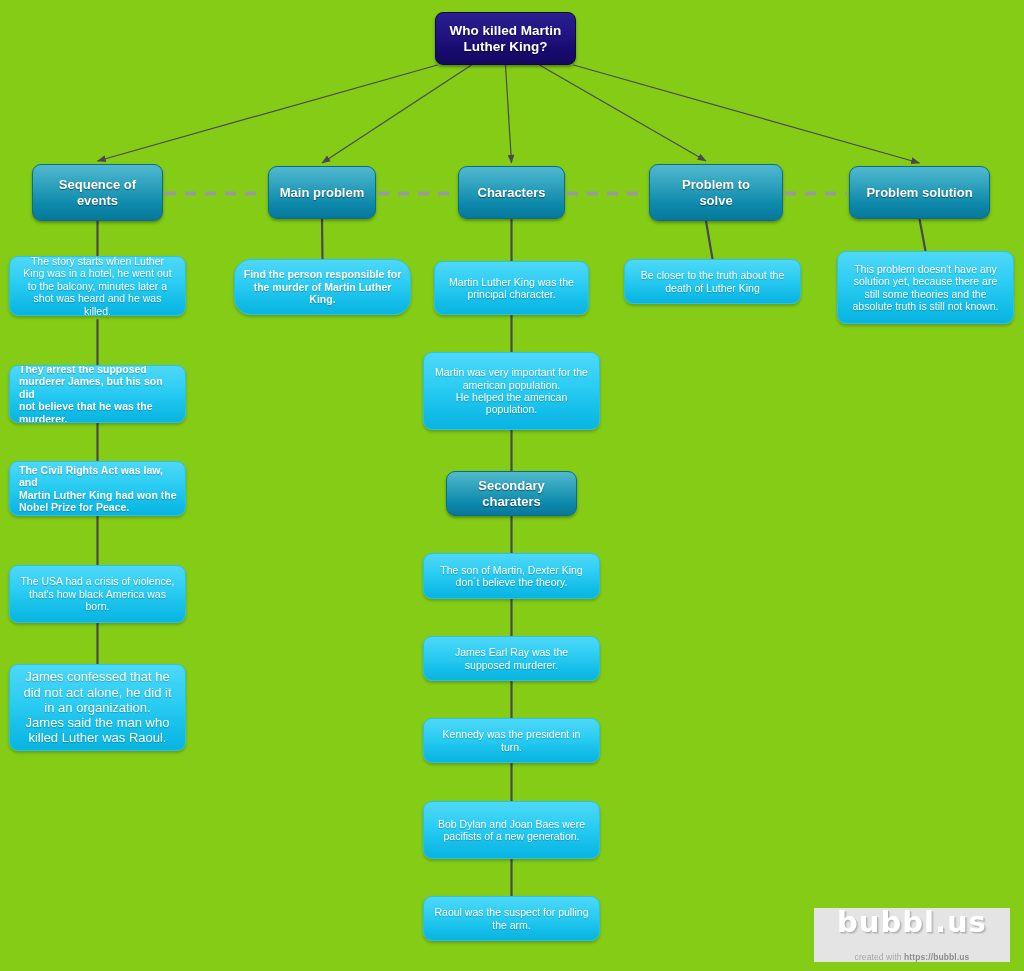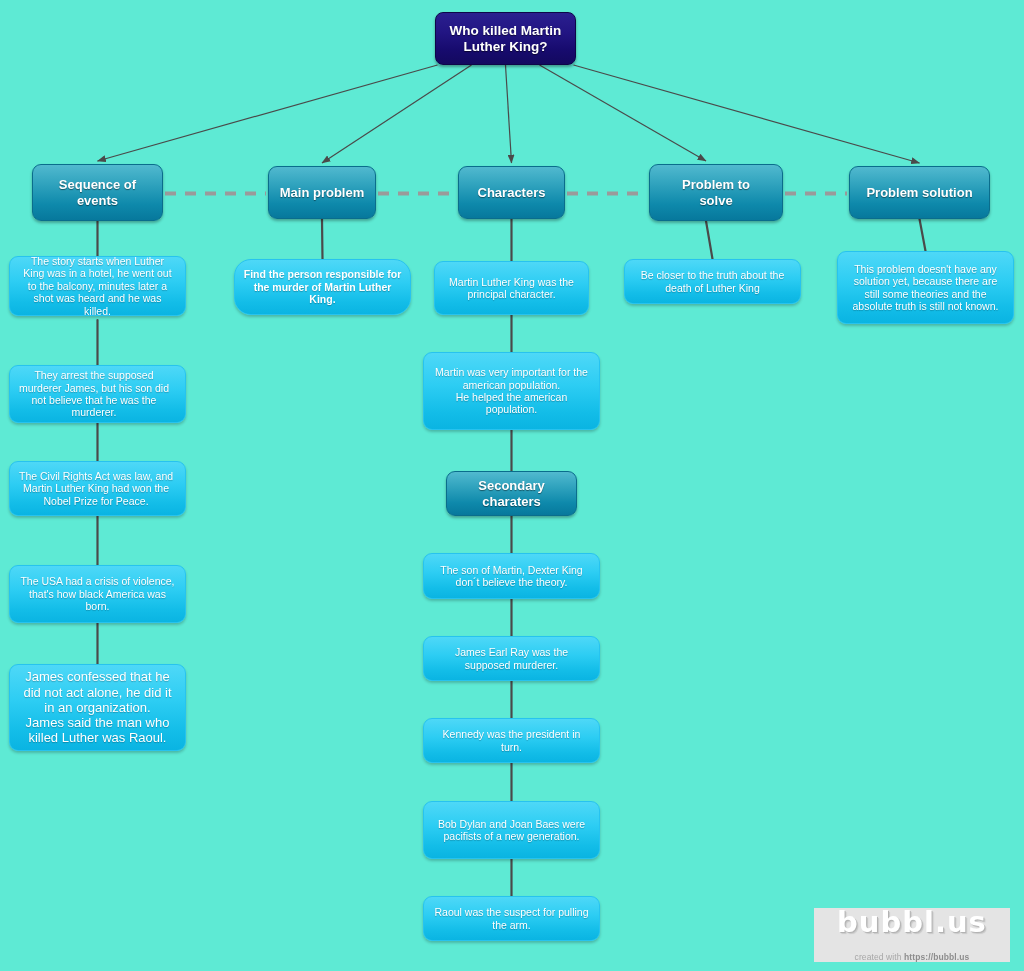--- a/index.html
+++ b/index.html
@@ -9,21 +9,21 @@
     background: #ffffff;
   }
   body {
     font-family: "Liberation Sans", sans-serif;
     -webkit-font-smoothing: antialiased;
   }
   #canvas {
     position: relative;
     width: 1024px;
     height: 971px;
-    background: #5eead4;
+    background: #84cc16;
     overflow: hidden;
   }
   #edges {
     position: absolute;
     left: 0;
     top: 0;
     width: 1024px;
     height: 971px;
     pointer-events: none;
   }
@@ -66,21 +66,21 @@
   
   .node.cyan {
     background: linear-gradient(180deg, #4ed8f7 0%, #2dcdf3 42%, #13bde8 78%, #0ab4e2 100%);
     border: 1px solid #27c3ef;
     font-size: 10.5px;
     text-shadow: 0 1px 1px rgba(0,0,0,.25);
     box-shadow: 0 2px 3px rgba(0,0,0,.22);
   }
   .node.cyan.bold { font-weight: bold; border-radius: 17px; }
   .node.cyan.big  { font-size: 13px; }
-  .node.cyan.left { text-align: center; justify-content: flex-start; padding-left: 9px; }
+  .node.cyan.left { text-align: left; justify-content: flex-start; padding-left: 9px; font-weight: bold; }
 
   
   #watermark {
     position: absolute;
     left: 814px;
     top: 908px;
     width: 196px;
     height: 54px;
     background: #e4e4e4;
     display: flex;

